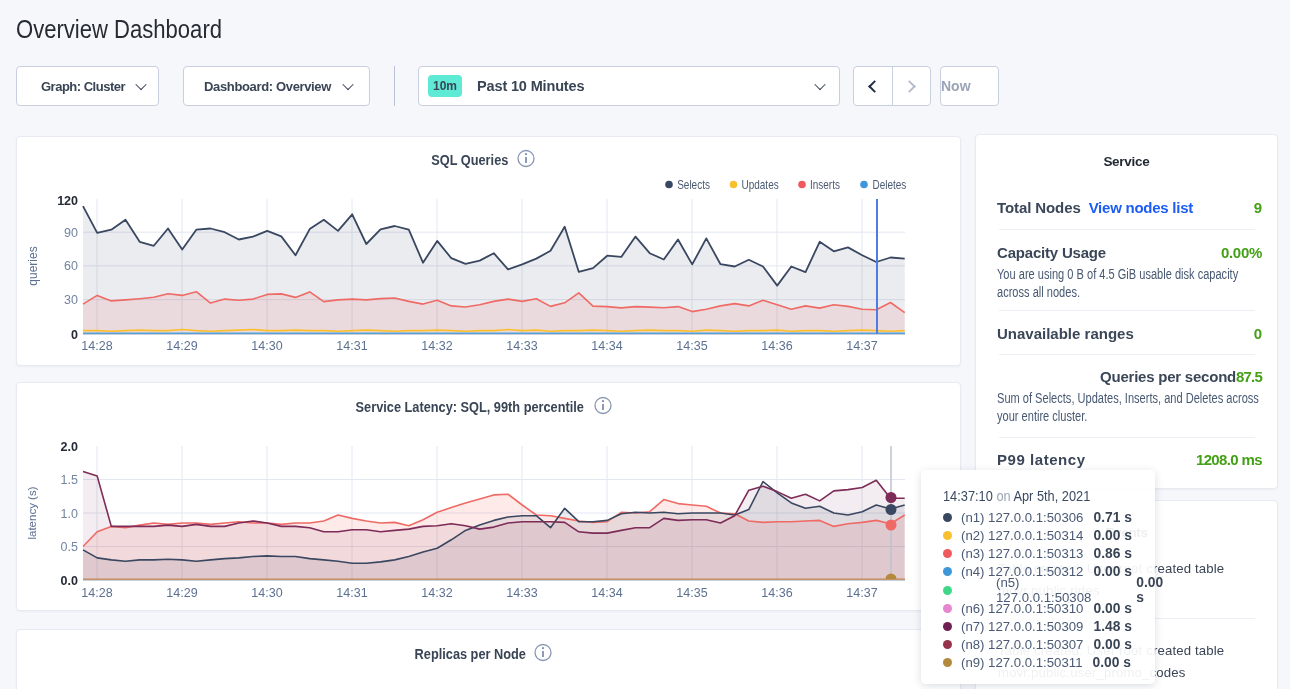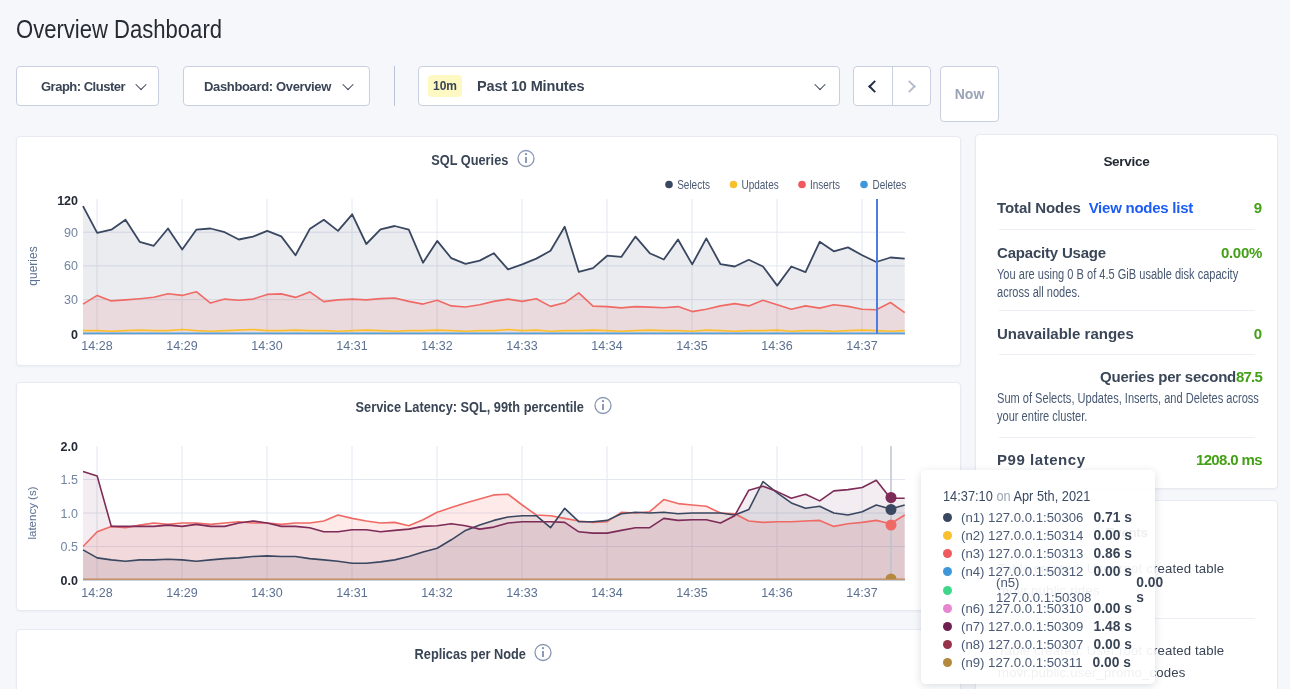--- a/index.html
+++ b/index.html
@@ -29,33 +29,33 @@
 <div class="btn" style="left:16px; top:66px; width:143px; height:40px; padding-left:24px;">
   <span class="lbl" style="letter-spacing:-0.5px;">Graph: Cluster</span>
   <span class="chev" style="margin-left:12px;"></span>
 </div>
 <div class="btn" style="left:183px; top:66px; width:187px; height:40px; padding-left:20px;">
   <span class="lbl" style="letter-spacing:-0.35px;">Dashboard: Overview</span>
   <span class="chev" style="margin-left:13px;"></span>
 </div>
 <div class="abs" style="left:394px; top:66px; width:1px; height:40px; background:#bac3d5;"></div>
 <div class="btn" style="left:418px; top:66px; width:422px; height:40px; padding-left:9px;">
-  <span style="background:#fef9c3; border-radius:4px; font-weight:bold; font-size:12px; color:#394455; padding:4px 5px;">10m</span>
+  <span style="background:#5eead4; border-radius:4px; font-weight:bold; font-size:12px; color:#394455; padding:4px 5px;">10m</span>
   <span class="lbl" style="margin-left:15px; font-size:14.5px; letter-spacing:-0.15px;">Past 10 Minutes</span>
   <span class="chev" style="position:absolute; right:15px;"></span>
 </div>
 <div class="btn" style="left:853px; top:66px; width:78px; height:40px; padding:0;">
   <div style="width:39px; height:100%; display:flex; align-items:center; justify-content:center; border-right:1px solid #c8cfdf;">
     <span style="width:9px; height:9px; border-left:2.4px solid #242e42; border-bottom:2.4px solid #242e42; transform:rotate(45deg); margin-left:4px;"></span>
   </div>
   <div style="width:38px; height:100%; display:flex; align-items:center; justify-content:center;">
     <span style="width:9px; height:9px; border-right:2.4px solid #b6bdcc; border-top:2.4px solid #b6bdcc; transform:rotate(45deg); margin-right:4px;"></span>
   </div>
 </div>
-<div class="btn" style="left:940px; top:66px; width:59px; height:56px; justify-content:center;">
+<div class="btn" style="left:940px; top:66px; width:59px; height:40px; justify-content:flex-start;">
   <span style="font-weight:bold; font-size:14px; color:#9aa4b6;">Now</span>
 </div>
 
 <div class="card" style="left:16px; top:136px; width:945px; height:230px;"></div>
 <div class="card" style="left:16px; top:382px; width:945px; height:229px;"></div>
 <div class="card" style="left:16px; top:629px; width:945px; height:80px;"></div>
 
 <div class="ctitle" style="top:151px;"><span>SQL Queries</span></div>
 <div class="ctitle" style="top:398px;"><span>Service Latency: SQL, 99th percentile</span></div>
 <div class="ctitle" style="top:645px;"><span>Replicas per Node</span></div>

